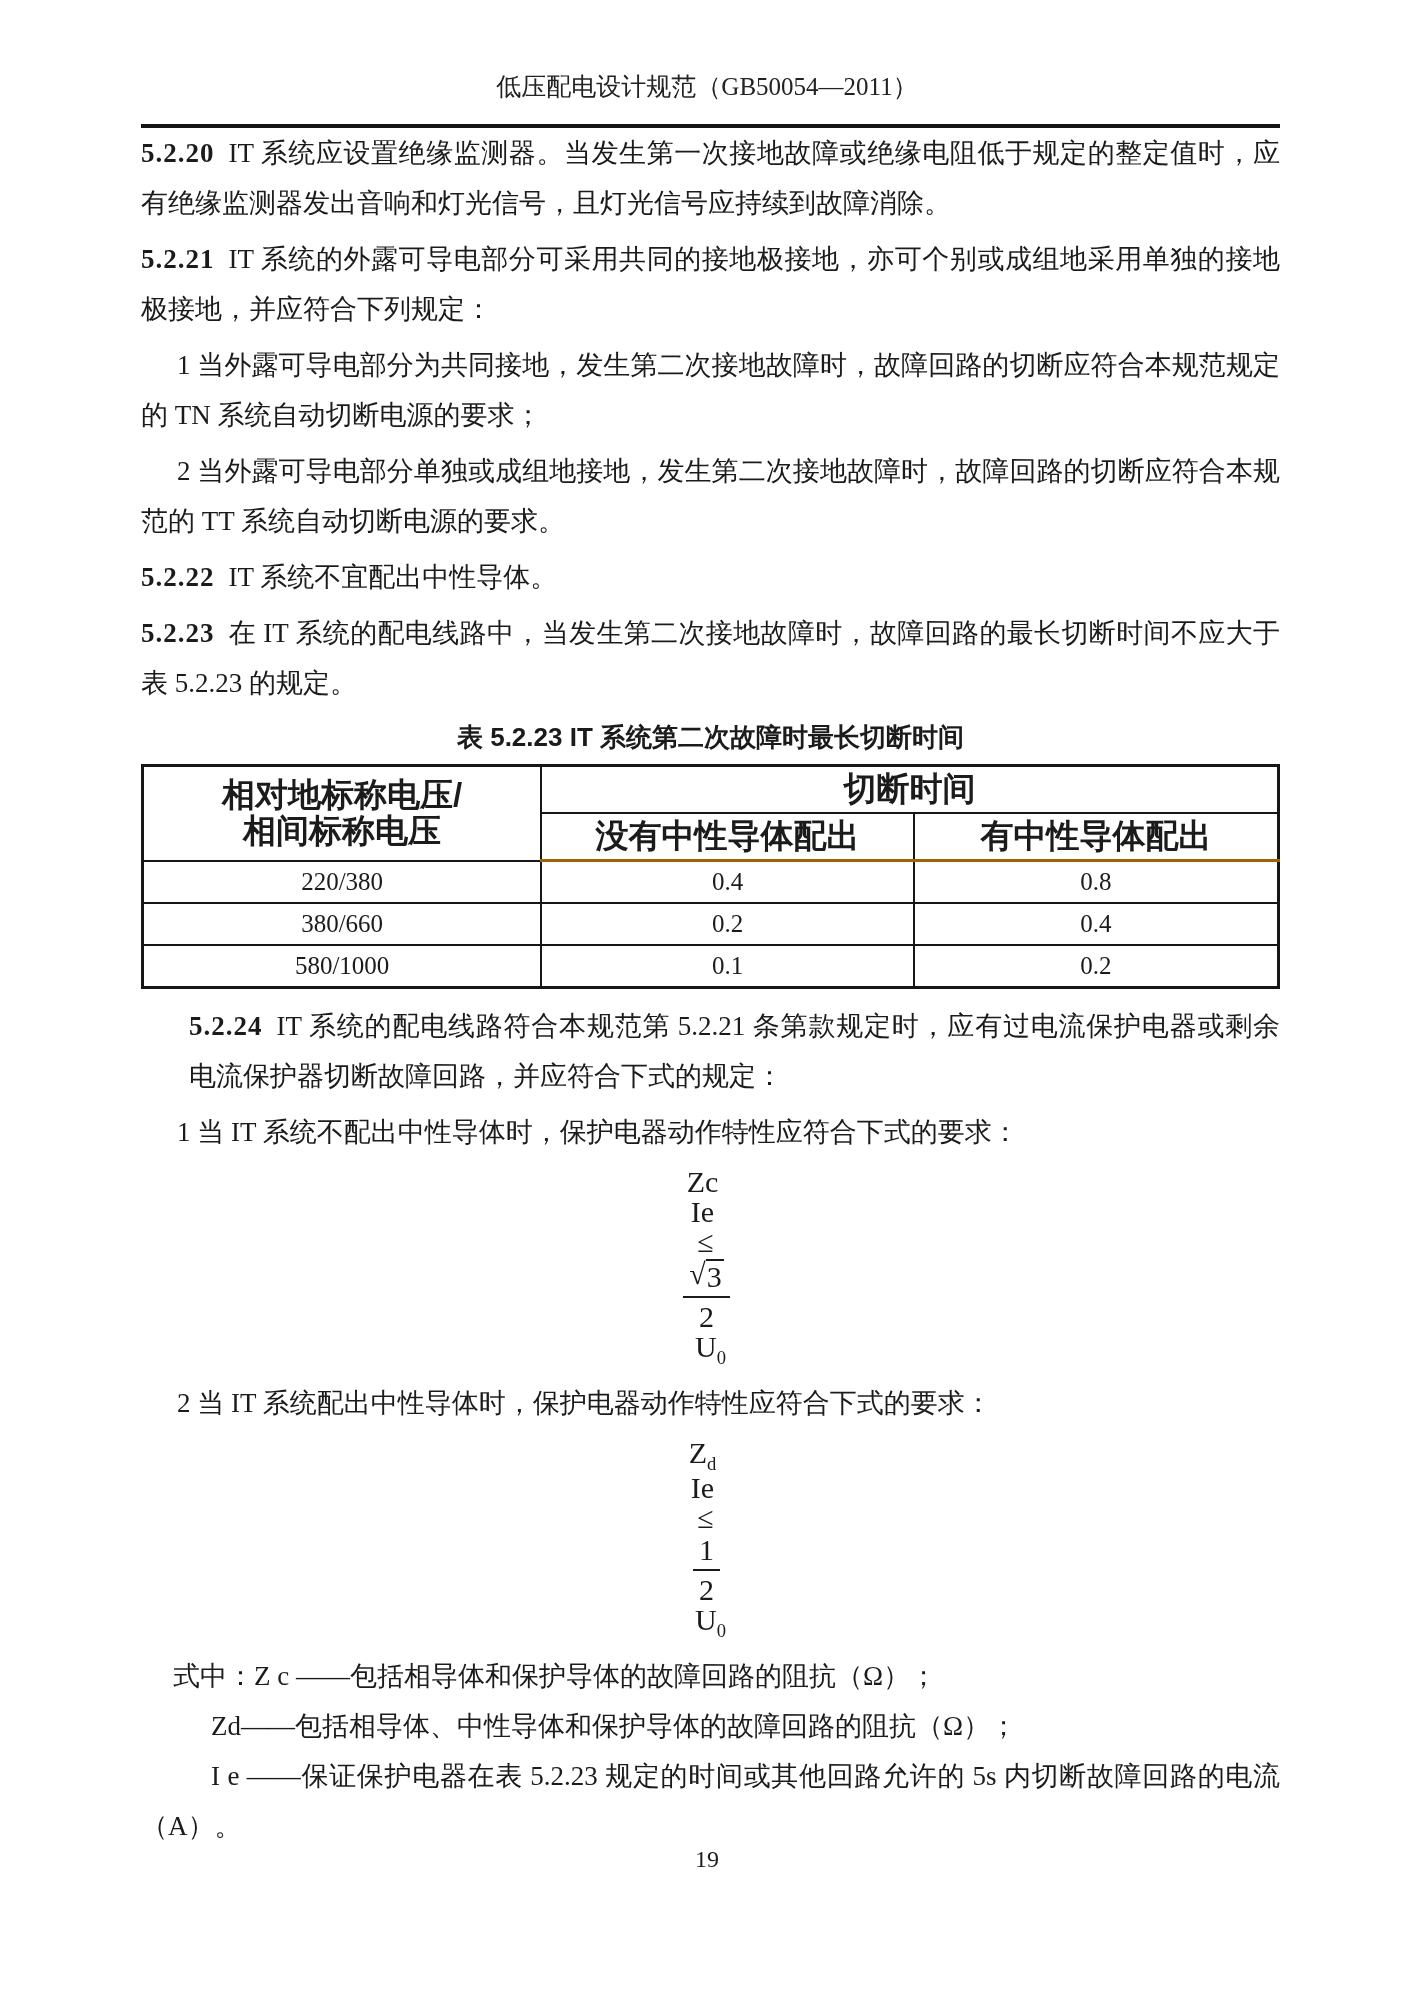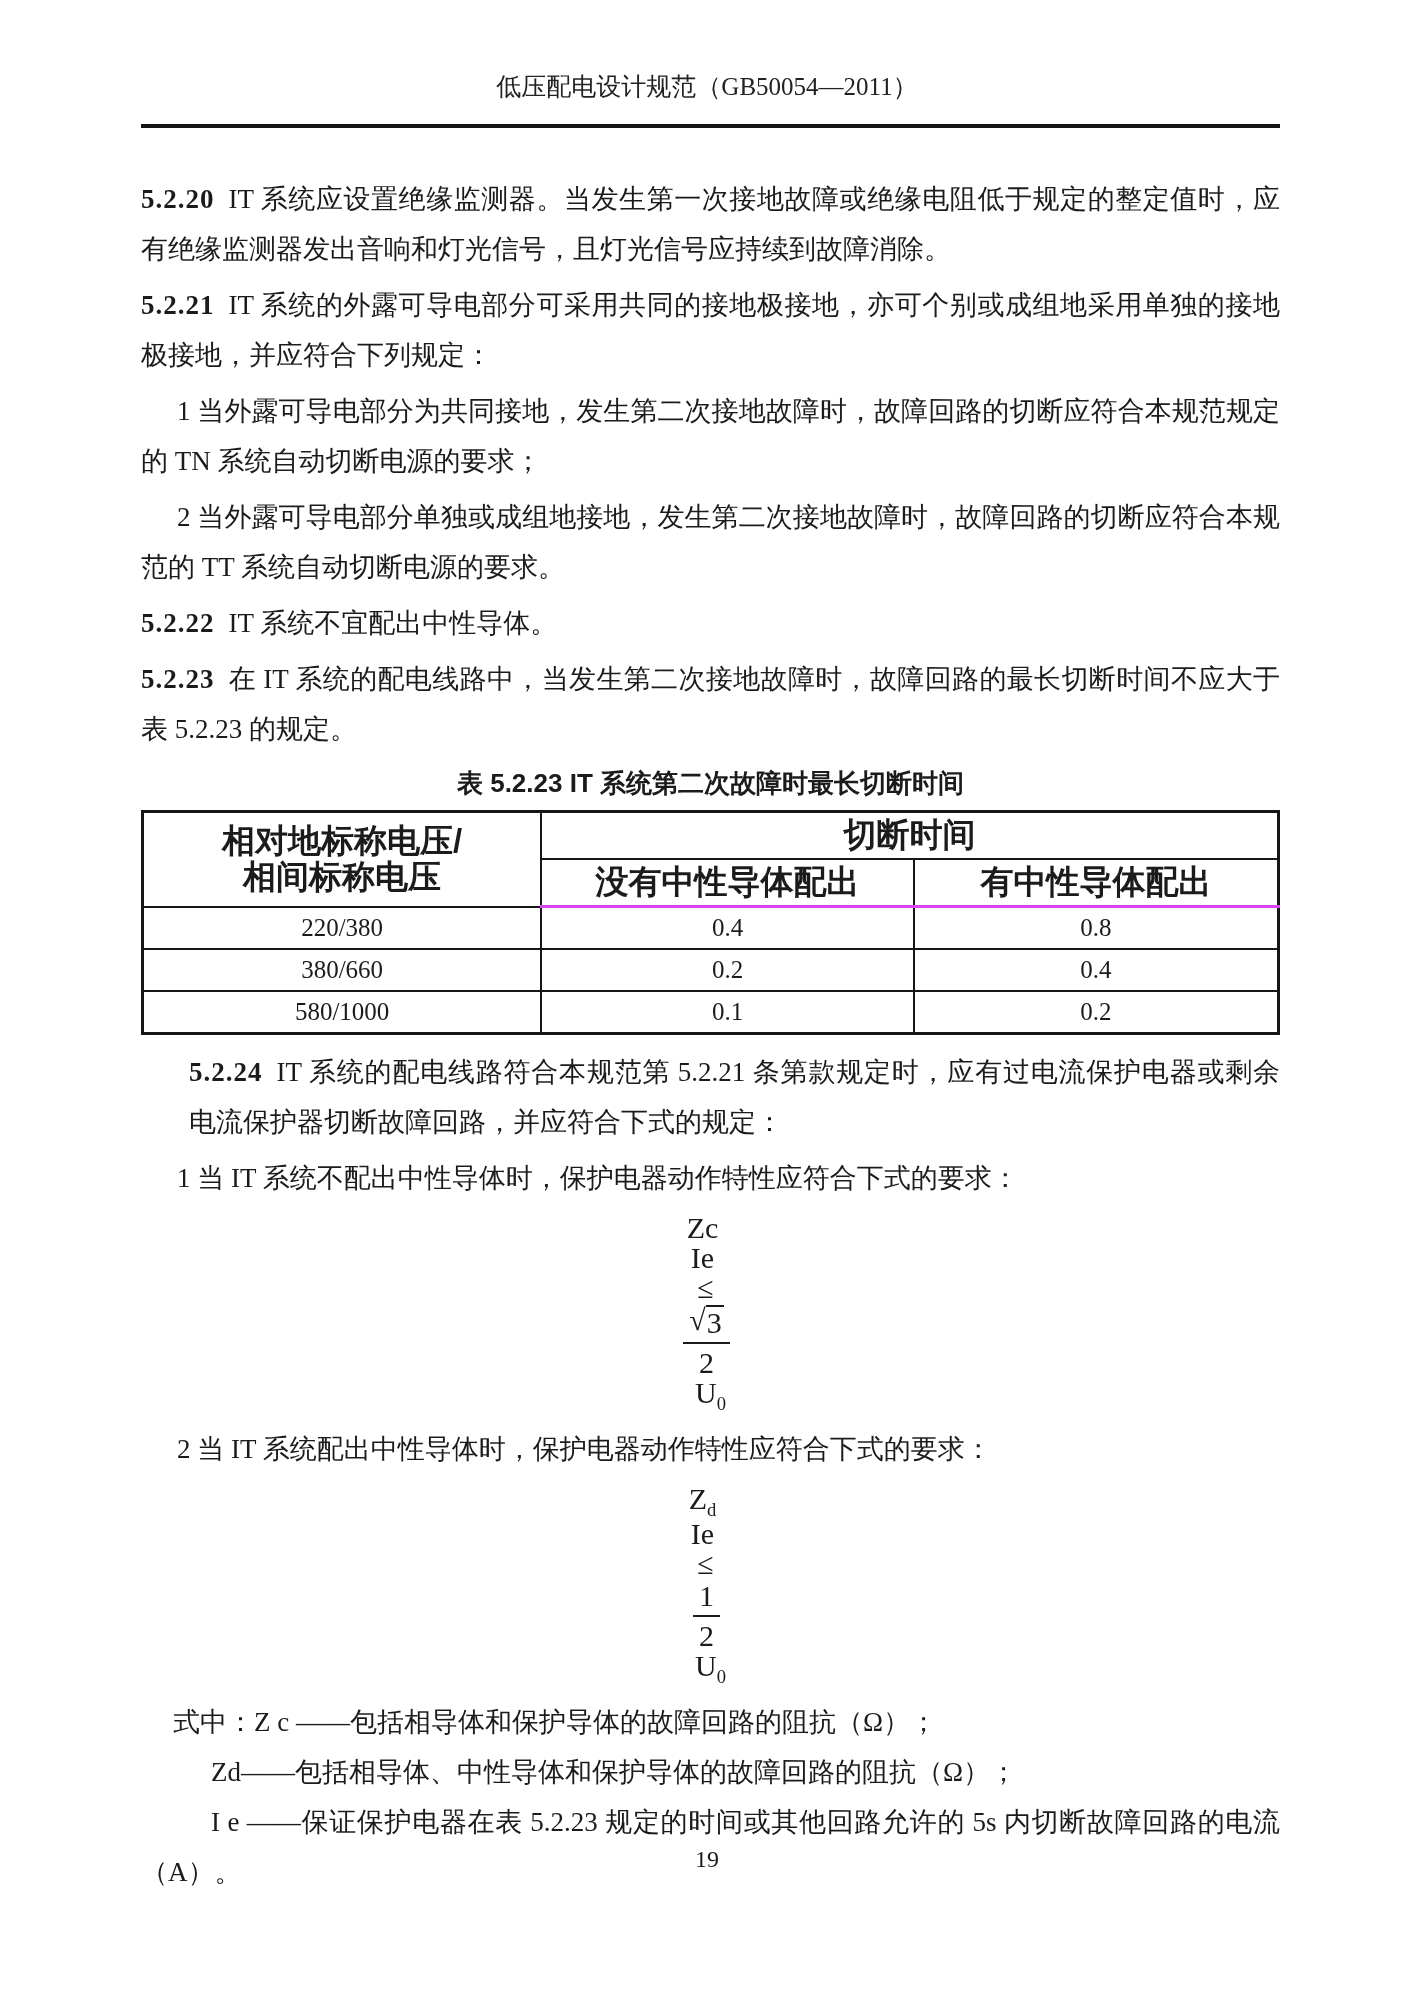--- a/index.html
+++ b/index.html
@@ -19,21 +19,20 @@
     line-height:30px;
     color:#222;
   }
   .header-rule{
     height:4px;
     background:#141414;
     margin:22px 134px 0 141px;
   }
   .content{
     margin:0 134px 0 141px;
-    padding-top:46px;
     font-size:27px;
   }
   .para{
     margin:0 0 6px 0;
     line-height:50px;
     text-align:justify;
   }
   .cnum{font-weight:700;margin-right:14px;letter-spacing:1px;}
   .item{text-indent:36px;}
   .table-title{
@@ -55,21 +54,21 @@
     text-align:center;
     vertical-align:middle;
     padding:0;
   }
   td.th{
     font-family:"Liberation Sans","DejaVu Sans",sans-serif;
     font-weight:700;
     font-size:33px;
   }
   tr.head-row-1 td{height:44px;}
-  tr.head-row-2 td{height:38px;border-bottom:3px solid #d946ef;}
+  tr.head-row-2 td{height:38px;border-bottom:3px solid #a16207;}
   tr.data-row td{height:40px;font-size:25px;}
   .th-2line{line-height:36px;}
   .p-after-table{margin-top:12px;margin-left:48px;}
   .formula{
     display:flex;
     justify-content:center;
     align-items:center;
     margin:10px 0;
     font-size:30px;
     line-height:1;

